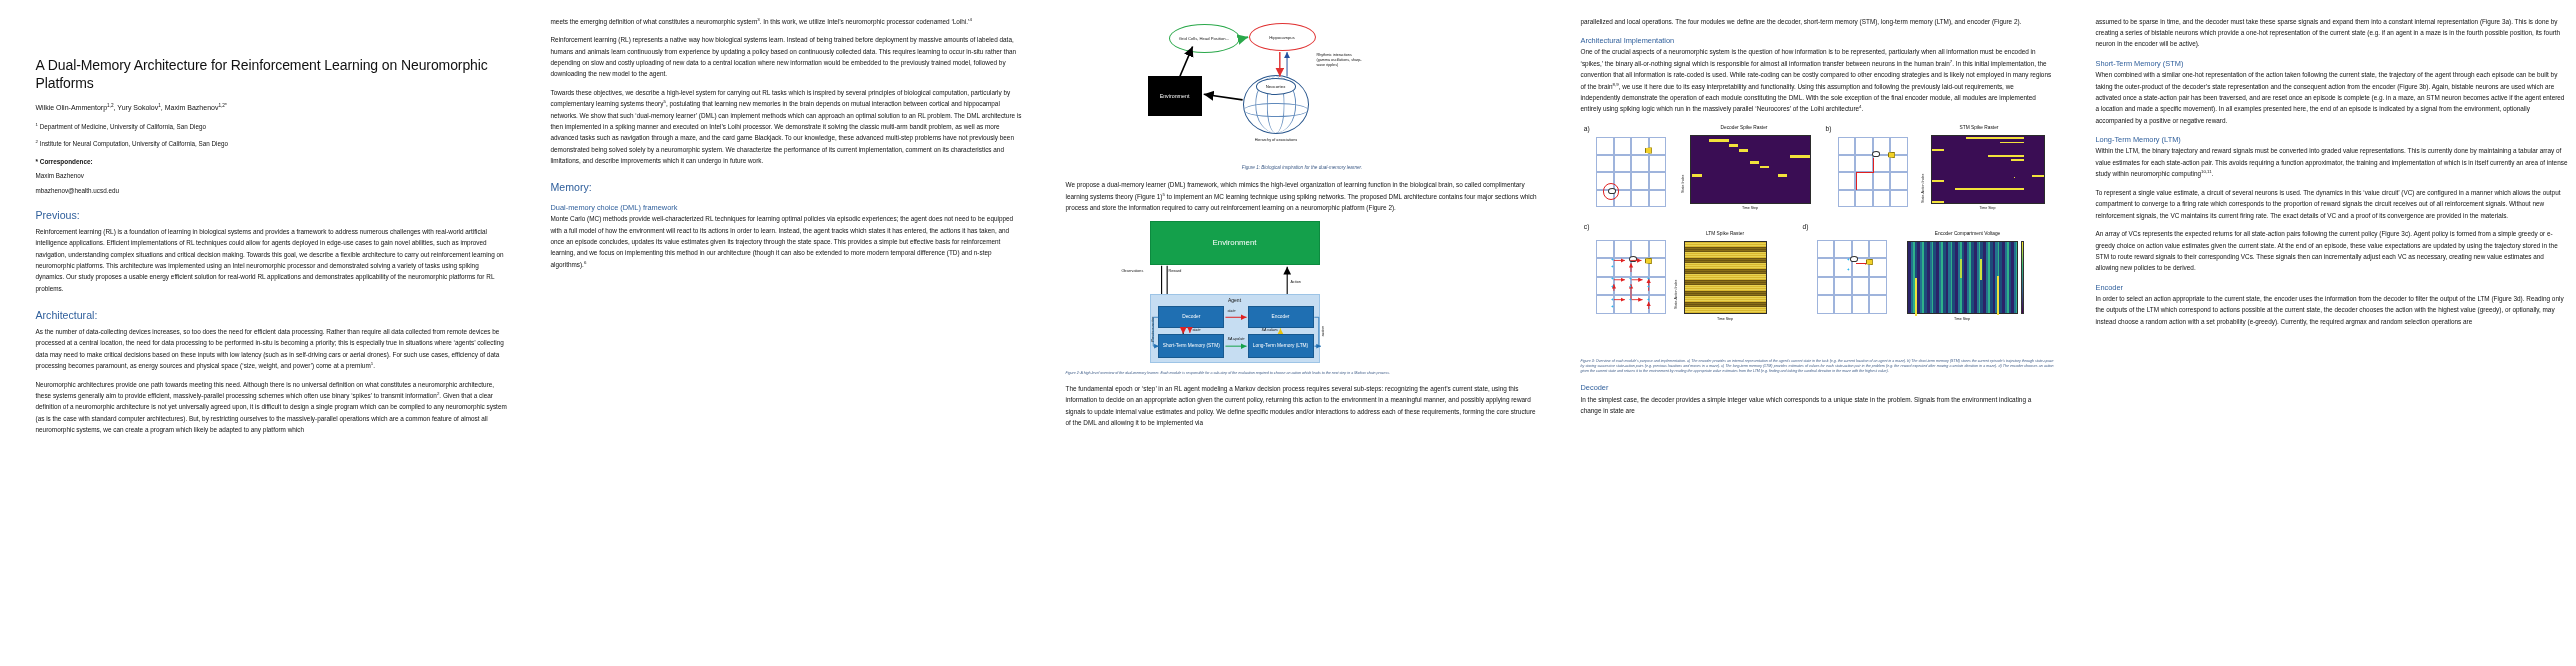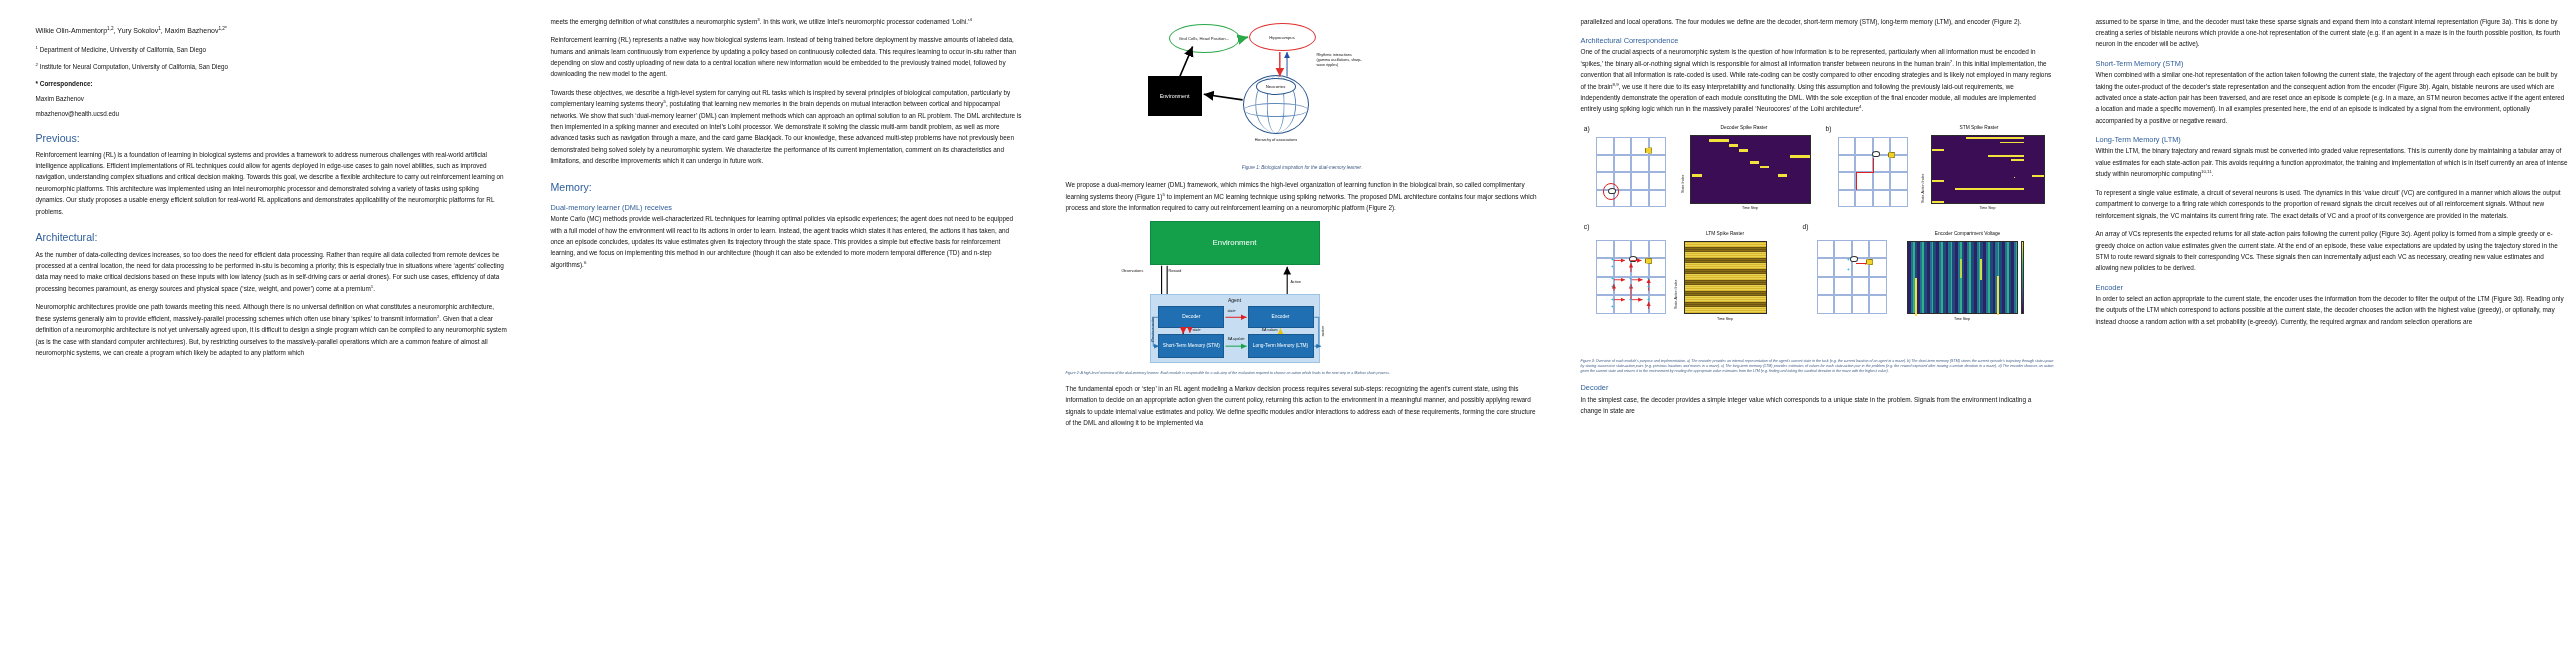--- a/index.html
+++ b/index.html
@@ -226,20 +226,21 @@
     background: linear-gradient(to top, #440154, #31688e, #35b779, #fde725);
     border: 0.3px solid #333;
   }
 </style>
 </head>
 <body>
 
 <div id="page">
 
   <div class="col">
+    <div class="title">A Dual-Memory Architecture for Reinforcement Learning on Neuromorphic Platforms</div>
 
     <div class="authors">
       <span>Wilkie Olin-Ammentorp</span><sup>1,2</sup><span>, Yury Sokolov</span><sup>1</sup><span>, Maxim Bazhenov</span><sup>1,2*</sup>
     </div>
 
     <div class="affil">
       <sup>1</sup><span> Department of Medicine, University of California, San Diego</span>
     </div>
     <div class="affil">
       <sup>2</sup><span> Institute for Neural Computation, University of California, San Diego</span>
@@ -266,21 +267,21 @@
       <span>meets the emerging definition of what constitutes a neuromorphic system</span><sup>3</sup><span>. In this work, we utilize Intel’s neuromorphic processor codenamed ‘Loihi.’</span><sup>4</sup>
     </p>
 
     <p class="body">Reinforcement learning (RL) represents a native way how biological systems learn. Instead of being trained before deployment by massive amounts of labeled data, humans and animals learn continuously from experience by updating a policy based on continuously collected data. This requires learning to occur in-situ rather than depending on slow and costly uploading of new data to a central location where new information would be embedded to the previously trained model, followed by downloading the new model to the agent.</p>
 
     <p class="body">
       <span>Towards these objectives, we describe a high-level system for carrying out RL tasks which is inspired by several principles of biological computation, particularly by complementary learning systems theory</span><sup>5</sup><span>, postulating that learning new memories in the brain depends on mutual interaction between cortical and hippocampal networks. We show that such ‘dual-memory learner’ (DML) can implement methods which can approach an optimal solution to an RL problem. The DML architecture is then implemented in a spiking manner and executed on Intel’s Loihi processor. We demonstrate it solving the classic multi-arm bandit problem, as well as more advanced tasks such as navigation through a maze, and the card game Blackjack. To our knowledge, these advanced multi-step problems have not previously been demonstrated being solved solely by a neuromorphic system. We characterize the performance of its current implementation, comment on its characteristics and limitations, and describe improvements which it can undergo in future work.</span>
     </p>
 
     <h2 class="sec">Memory:</h2>
-    <h3 class="sub">Dual-memory learner (DML) receives</h3>
+    <h3 class="sub">Dual-memory choice (DML) framework</h3>
     <p class="body">
       <span>Monte Carlo (MC) methods provide well-characterized RL techniques for learning optimal policies via episodic experiences; the agent does not need to be equipped with a full model of how the environment will react to its actions in order to learn. Instead, the agent tracks which states it has entered, the actions it has taken, and once an episode concludes, updates its value estimates given its trajectory through the state space. This provides a simple but effective basis for reinforcement learning, and we focus on implementing this method in our architecture (though it can also be extended to more modern temporal difference (TD) and n-step algorithms).</span><sup>6</sup>
     </p>
   </div>
 
   <div class="col">
 
     <div class="figbox">
       <div class="fig1">
         <div class="ell ell-grid">Grid Cells, Head Position...</div>
@@ -385,21 +386,21 @@
       </div>
       <div class="figcap small">Figure 2: A high-level overview of the dual-memory learner. Each module is responsible for a sub-step of the evaluation required to choose an action which leads to the next step in a Markov chain process.</div>
     </div>
 
     <p class="body">The fundamental epoch or ‘step’ in an RL agent modeling a Markov decision process requires several sub-steps: recognizing the agent’s current state, using this information to decide on an appropriate action given the current policy, returning this action to the environment in a meaningful manner, and possibly applying reward signals to update internal value estimates and policy. We define specific modules and/or interactions to address each of these requirements, forming the core structure of the DML and allowing it to be implemented via</p>
   </div>
 
   <div class="col">
     <p class="body">parallelized and local operations. The four modules we define are the decoder, short-term memory (STM), long-term memory (LTM), and encoder (Figure 2).</p>
 
-    <h3 class="sub">Architectural Correspondence</h3>
+    <h3 class="sub">Architectural Implementation</h3>
     <p class="body">
       <span>One of the crucial aspects of a neuromorphic system is the question of how information is to be represented, particularly when all information must be encoded in ‘spikes,’ the binary all-or-nothing signal which is responsible for almost all information transfer between neurons in the human brain</span><sup>7</sup><span>. In this initial implementation, the convention that all information is rate-coded is used. While rate-coding can be costly compared to other encoding strategies and is likely not employed in many regions of the brain</span><sup>8,9</sup><span>, we use it here due to its easy interpretability and functionality. Using this assumption and following the previously laid-out requirements, we independently demonstrate the operation of each module constituting the DML. With the sole exception of the final encoder module, all modules are implemented entirely using spiking logic which run in the massively parallel ‘Neurocores’ of the Loihi architecture</span><sup>4</sup><span>.</span>
     </p>
 
     <div class="figbox">
       <div class="fig3">
 
         <div class="plbl" style="left:3.3px;top:3.3px;">a)</div>
         <div class="maze" style="left:15.6px;top:15.6px;width:70px;height:70px;">
           <div></div>

